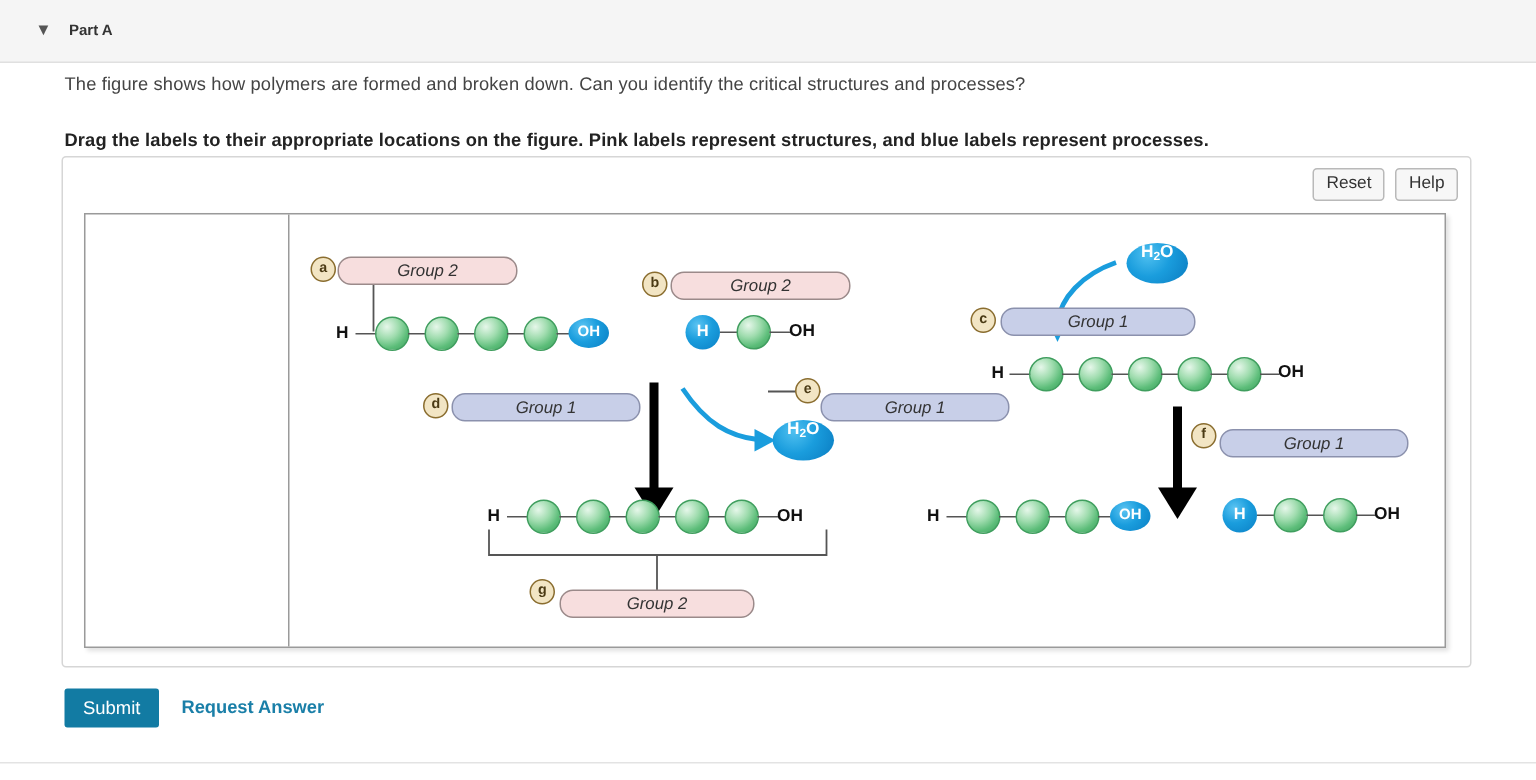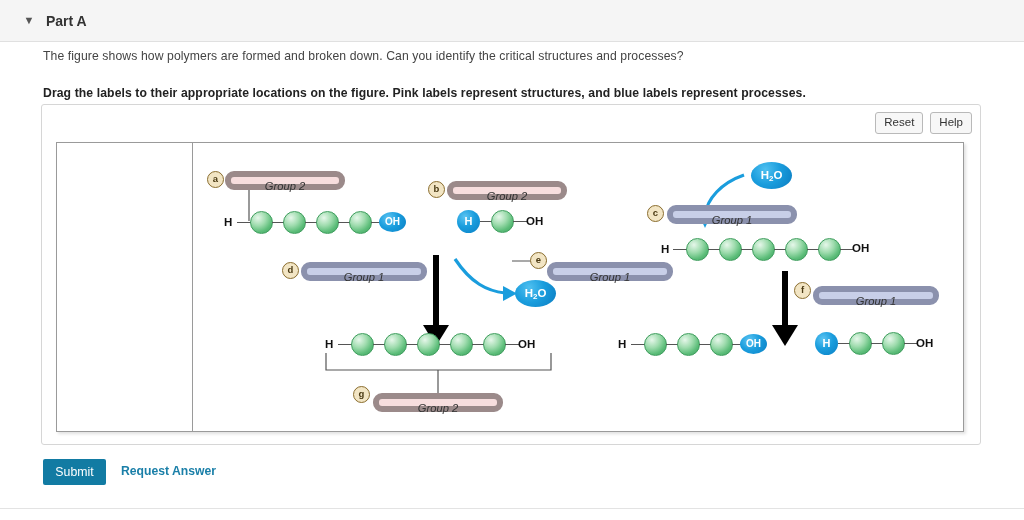--- a/index.html
+++ b/index.html
@@ -11,21 +11,21 @@
   
   .part-header{
     position:absolute;left:0;top:0;width:1024px;height:41px;
     background:#f5f5f5;border-bottom:1px solid #e0e0e0;
     display:flex;align-items:center;
   }
   .caret{
     width:22px;margin-left:18px;color:#555;font-size:11px;line-height:1;
     text-align:center;
   }
-  .part-title{font-size:14px;font-weight:bold;color:#333;margin-left:6px;}
+  .part-title{font-size:10px;font-weight:bold;color:#333;margin-left:6px;}
 
   
   .q-text{
     position:absolute;left:43px;top:49px;font-size:12.2px;color:#444;
     letter-spacing:.1px;
   }
   .q-instr{
     position:absolute;left:43px;top:74px;font-size:12.2px;color:#222;
     font-weight:bold;letter-spacing:.1px;margin-top:12px;
   }
@@ -64,21 +64,21 @@
     border:1px solid #6b78b5;border-radius:9px;box-sizing:border-box;
     cursor:grab;user-select:none;
   }
   .bank-label.pink{background:#f3c2c2;}
   .bank-label.blue{background:#a9b6e8;}
 
   
   .drop{
     position:absolute;height:19px;line-height:18px;text-align:center;
     font-size:11.2px;font-style:italic;color:#333;
-    border:6px solid #a3a3a3;border-radius:9px;box-sizing:border-box;
+    border:1px solid #a3a3a3;border-radius:9px;box-sizing:border-box;
     cursor:pointer;user-select:none;
   }
   .drop.pink{background:#f7dede;border-color:#9b8a8a;}
   .drop.blue{background:#c8cfe8;border-color:#8b91ad;}
 
   
   .bullet{
     position:absolute;width:15px;height:15px;border-radius:50%;
     background:#f2e5c4;border:1.3px solid #8a6d2f;
     font-size:9.5px;font-weight:bold;color:#4a3a14;
@@ -99,21 +99,21 @@
   .blue-oval{
     position:absolute;border-radius:50%;
     background:radial-gradient(circle at 35% 30%, #5cc4f2 0%, #1a9ddd 45%, #0a7fc4 100%);
     color:#fff;text-align:center;font-weight:bold;
     font-size:10px;line-height:1;display:flex;align-items:center;justify-content:center;
   }
   .h2o-oval{
     position:absolute;width:41px;height:27px;border-radius:50%;
     background:radial-gradient(circle at 35% 28%, #4fc0f0 0%, #1a9ddd 45%, #0a7bc0 100%);
     color:#fff;text-align:center;font-size:11.5px;font-weight:bold;
-    display:flex;align-items:center;justify-content:center;
+    display:flex;justify-content:center;
   }
   .h2o-oval sub{font-size:8px;vertical-align:-2px;}
 
   
   .submit-btn{
     position:absolute;left:43px;top:459px;width:63px;height:26px;
     background:#127ba3;color:#fff;border:none;border-radius:2px;
     font-size:12.3px;cursor:pointer;font-family:"Liberation Sans", sans-serif;
   }
   .req-link{

